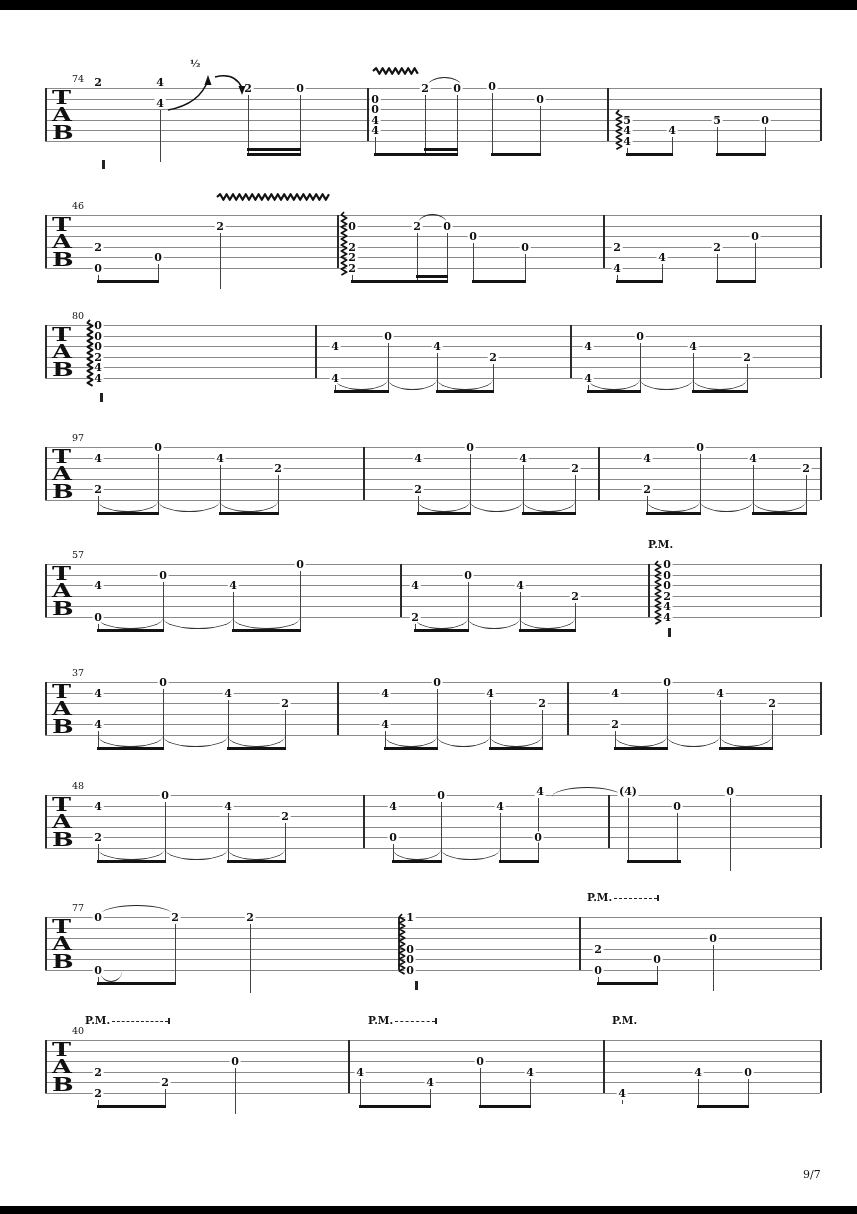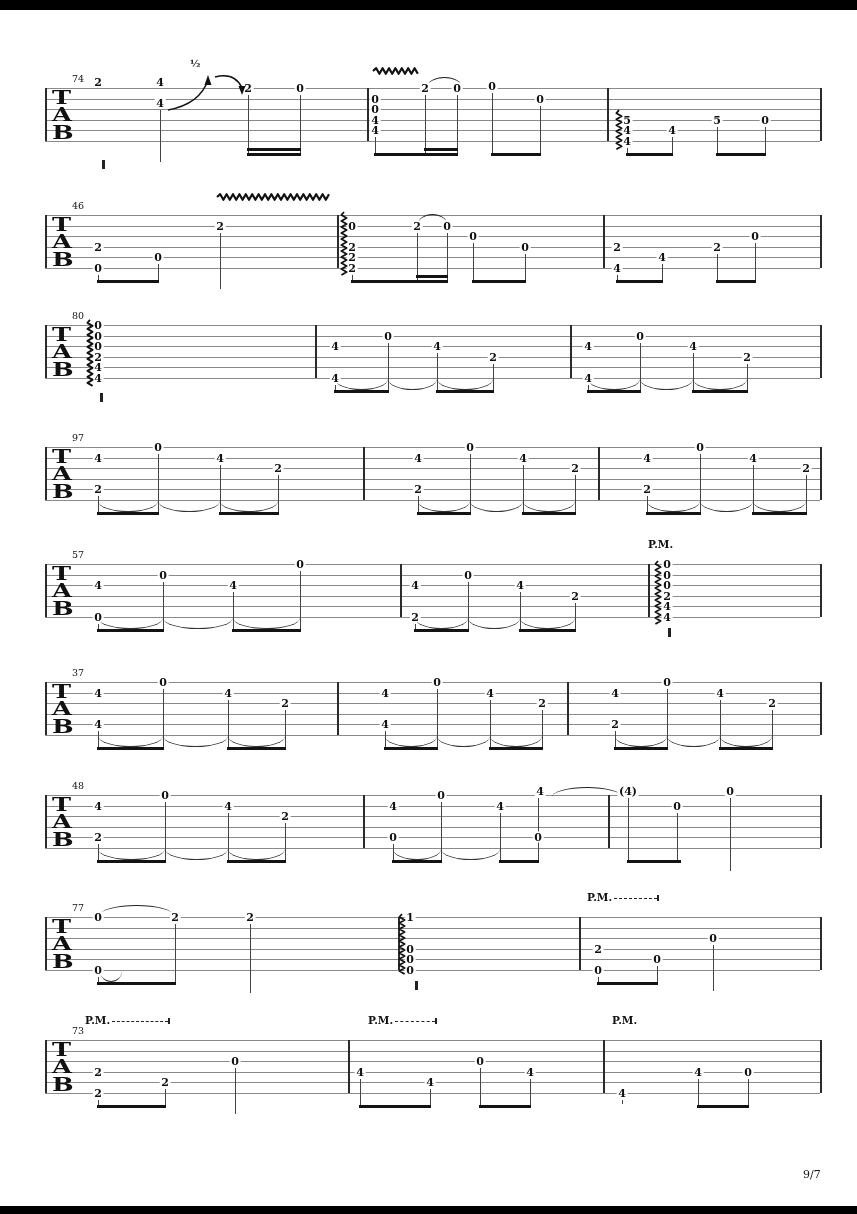--- a/index.html
+++ b/index.html
@@ -443,21 +443,21 @@
       <div class="tick" style="left: 657px; top: 895px;"></div>
       <div class="ln" style="left: 45px; top: 1040px; width: 775px;"></div>
       <div class="ln" style="left: 45px; top: 1050.5px; width: 775px;"></div>
       <div class="ln" style="left: 45px; top: 1061px; width: 775px;"></div>
       <div class="ln" style="left: 45px; top: 1071.5px; width: 775px;"></div>
       <div class="ln" style="left: 45px; top: 1082px; width: 775px;"></div>
       <div class="ln" style="left: 45px; top: 1092.5px; width: 775px;"></div>
       <div class="clefL" style="left: 52px; top: 1041px;">T</div>
       <div class="clefL" style="left: 52px; top: 1058.3px;">A</div>
       <div class="clefL" style="left: 52px; top: 1075.6px;">B</div>
-      <div class="mnum" style="left: 72px; top: 1026px;">73</div>
+      <div class="mnum" style="left: 72px; top: 1026px;">40</div>
       <div class="bar" style="left: 45px; top: 1040px; height: 52.5px;"></div>
       <div class="bar" style="left: 348px; top: 1040px; height: 52.5px;"></div>
       <div class="bar" style="left: 603px; top: 1040px; height: 52.5px;"></div>
       <div class="bar" style="left: 820px; top: 1040px; height: 52.5px;"></div>
       <div class="stem" style="left: 97.5px; top: 1099.7px; height: 6.3px;"></div>
       <div class="stem" style="left: 164.5px; top: 1089.2px; height: 16.8px;"></div>
       <div class="stem" style="left: 359.5px; top: 1078.7px; height: 27.3px;"></div>
       <div class="stem" style="left: 429.5px; top: 1089.2px; height: 16.8px;"></div>
       <div class="stem" style="left: 479.5px; top: 1068.2px; height: 37.8px;"></div>
       <div class="stem" style="left: 529.5px; top: 1078.7px; height: 27.3px;"></div>

